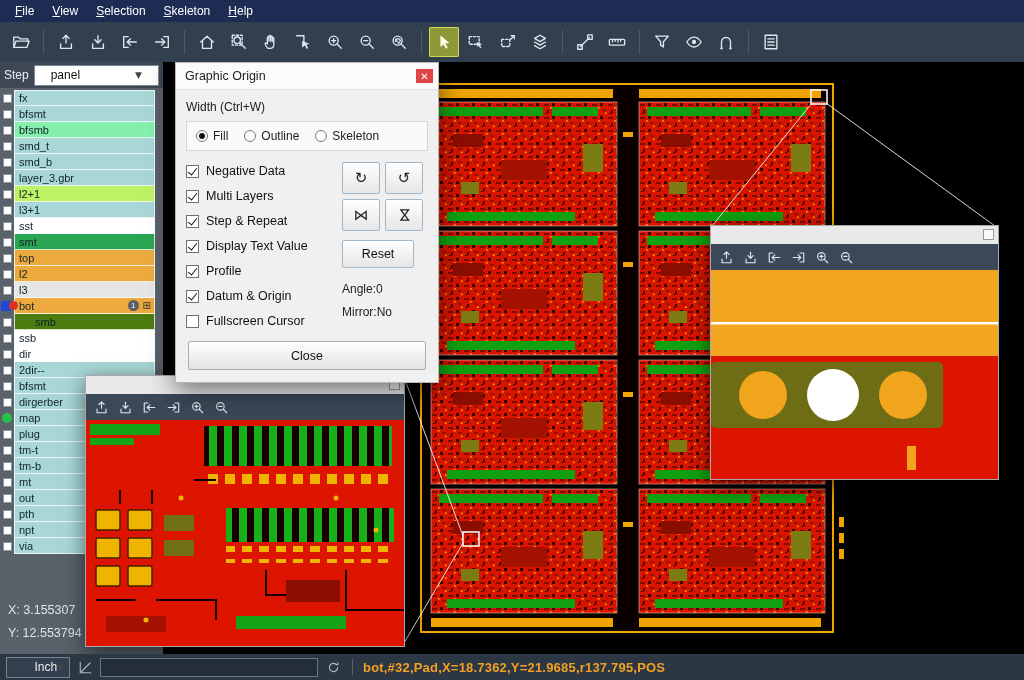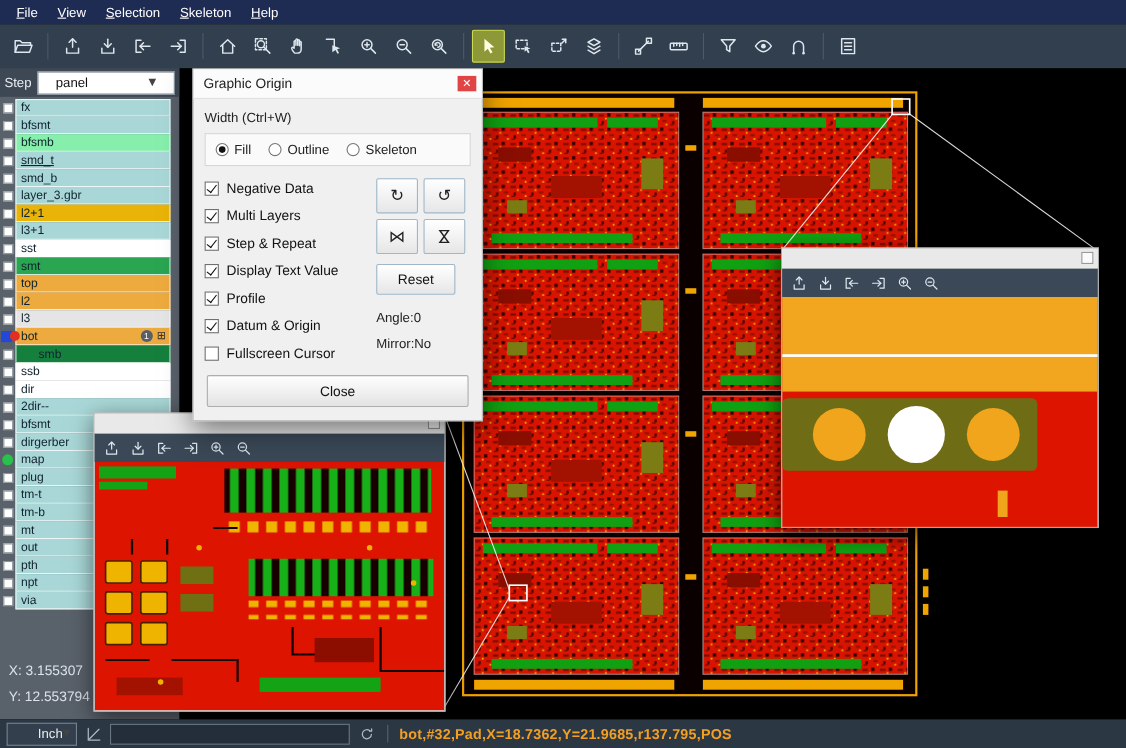--- a/index.html
+++ b/index.html
@@ -392,21 +392,21 @@
           <span class="chkbox"></span>
         </div>
         <div class="lname" style="background: #86efac;">
           <span>bfsmb</span>
         </div>
       </div>
       <div class="lrow">
         <div class="lchk">
           <span class="chkbox"></span>
         </div>
-        <div class="lname" style="background: rgb(169, 215, 215); text-decoration: underline;">
+        <div class="lname" style="background: rgb(169, 215, 215);">
           <span>smd_t</span>
         </div>
       </div>
       <div class="lrow">
         <div class="lchk">
           <span class="chkbox"></span>
         </div>
         <div class="lname" style="background: rgb(169, 215, 215);">
           <span>smd_b</span>
         </div>
@@ -416,21 +416,21 @@
           <span class="chkbox"></span>
         </div>
         <div class="lname" style="background: rgb(169, 215, 215);">
           <span>layer_3.gbr</span>
         </div>
       </div>
       <div class="lrow">
         <div class="lchk">
           <span class="chkbox"></span>
         </div>
-        <div class="lname" style="background: #eab308;">
+        <div class="lname" style="background: #bef264;">
           <span>l2+1</span>
         </div>
       </div>
       <div class="lrow">
         <div class="lchk">
           <span class="chkbox"></span>
         </div>
         <div class="lname" style="background: rgb(169, 215, 215);">
           <span>l3+1</span>
         </div>
@@ -483,21 +483,21 @@
         <div class="lname" style="background: rgb(237, 170, 62);">
           <span>bot</span>
           <span class="badge">1</span>
           <span class="gridico">⊞</span>
         </div>
       </div>
       <div class="lrow">
         <div class="lchk">
           <span class="chkbox"></span>
         </div>
-        <div class="lname" style="background: #15803d; padding-left: 20px;">
+        <div class="lname" style="background: #4d7c0f; padding-left: 20px;">
           <span>smb</span>
         </div>
       </div>
       <div class="lrow">
         <div class="lchk">
           <span class="chkbox"></span>
         </div>
         <div class="lname" style="background: rgb(255, 255, 255);">
           <span>ssb</span>
         </div>

